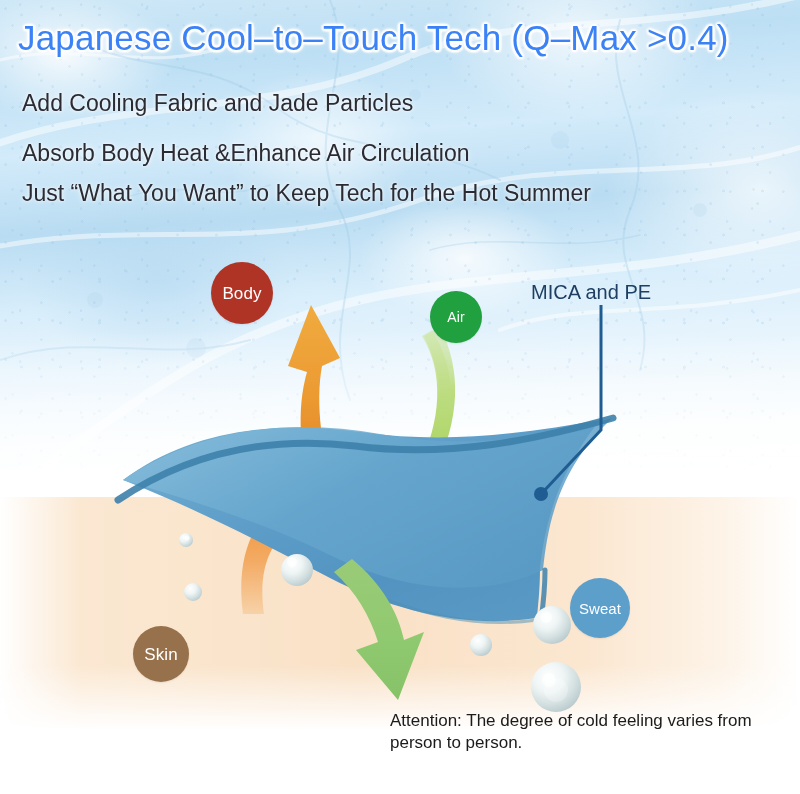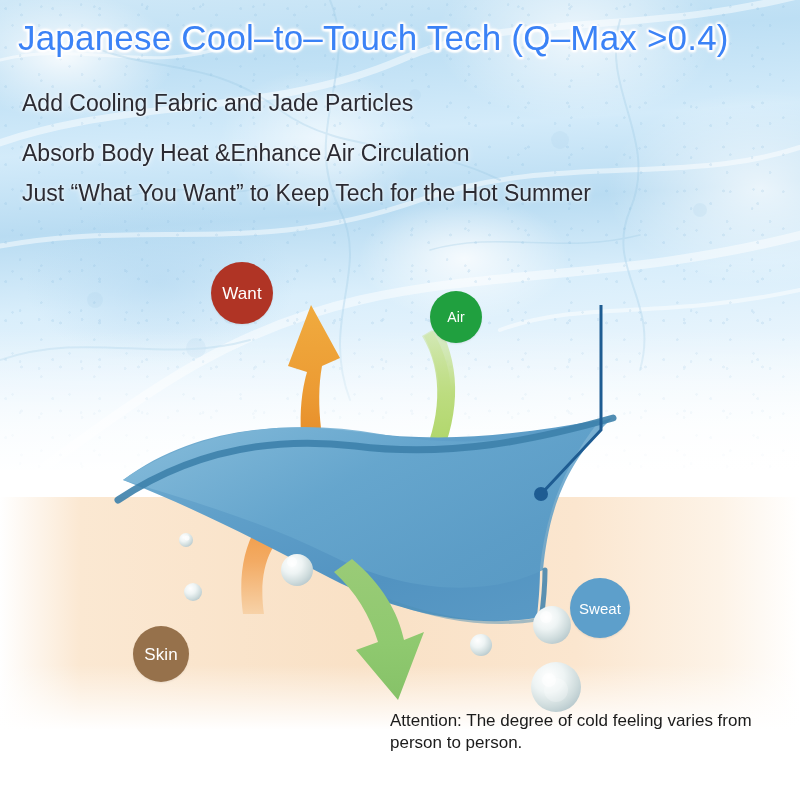--- a/index.html
+++ b/index.html
@@ -252,28 +252,29 @@
       <circle cx="556" cy="687" r="25" fill="url(#gDrop)"></circle>
       <circle cx="556" cy="690" r="12" fill="#ffffff" opacity="0.25"></circle>
       <circle cx="549" cy="680" r="7" fill="#ffffff" opacity="0.55"></circle>
       <circle cx="292" cy="562" r="5" fill="#ffffff" opacity="0.6"></circle>
       <circle cx="546" cy="617" r="6" fill="#ffffff" opacity="0.55"></circle>
       <circle cx="187" cy="538" r="2.5" fill="#ffffff" opacity="0.7"></circle>
     </g>
   </svg>
 
   <div class="badge badge-vapor">
-    <span>Want</span>
+    <span>Body</span>
   </div>
   <div class="badge badge-air">
     <span>Air</span>
   </div>
   <div class="badge badge-skin">
     <span>Skin</span>
   </div>
   <div class="badge badge-sweat">
     <span>Sweat</span>
   </div>
 
+  <div class="callout-label">MICA and PE</div>
 
   <div class="attention">Attention: The degree of cold feeling varies from person to person.</div>
 
 </div>
 
 </body></html>

